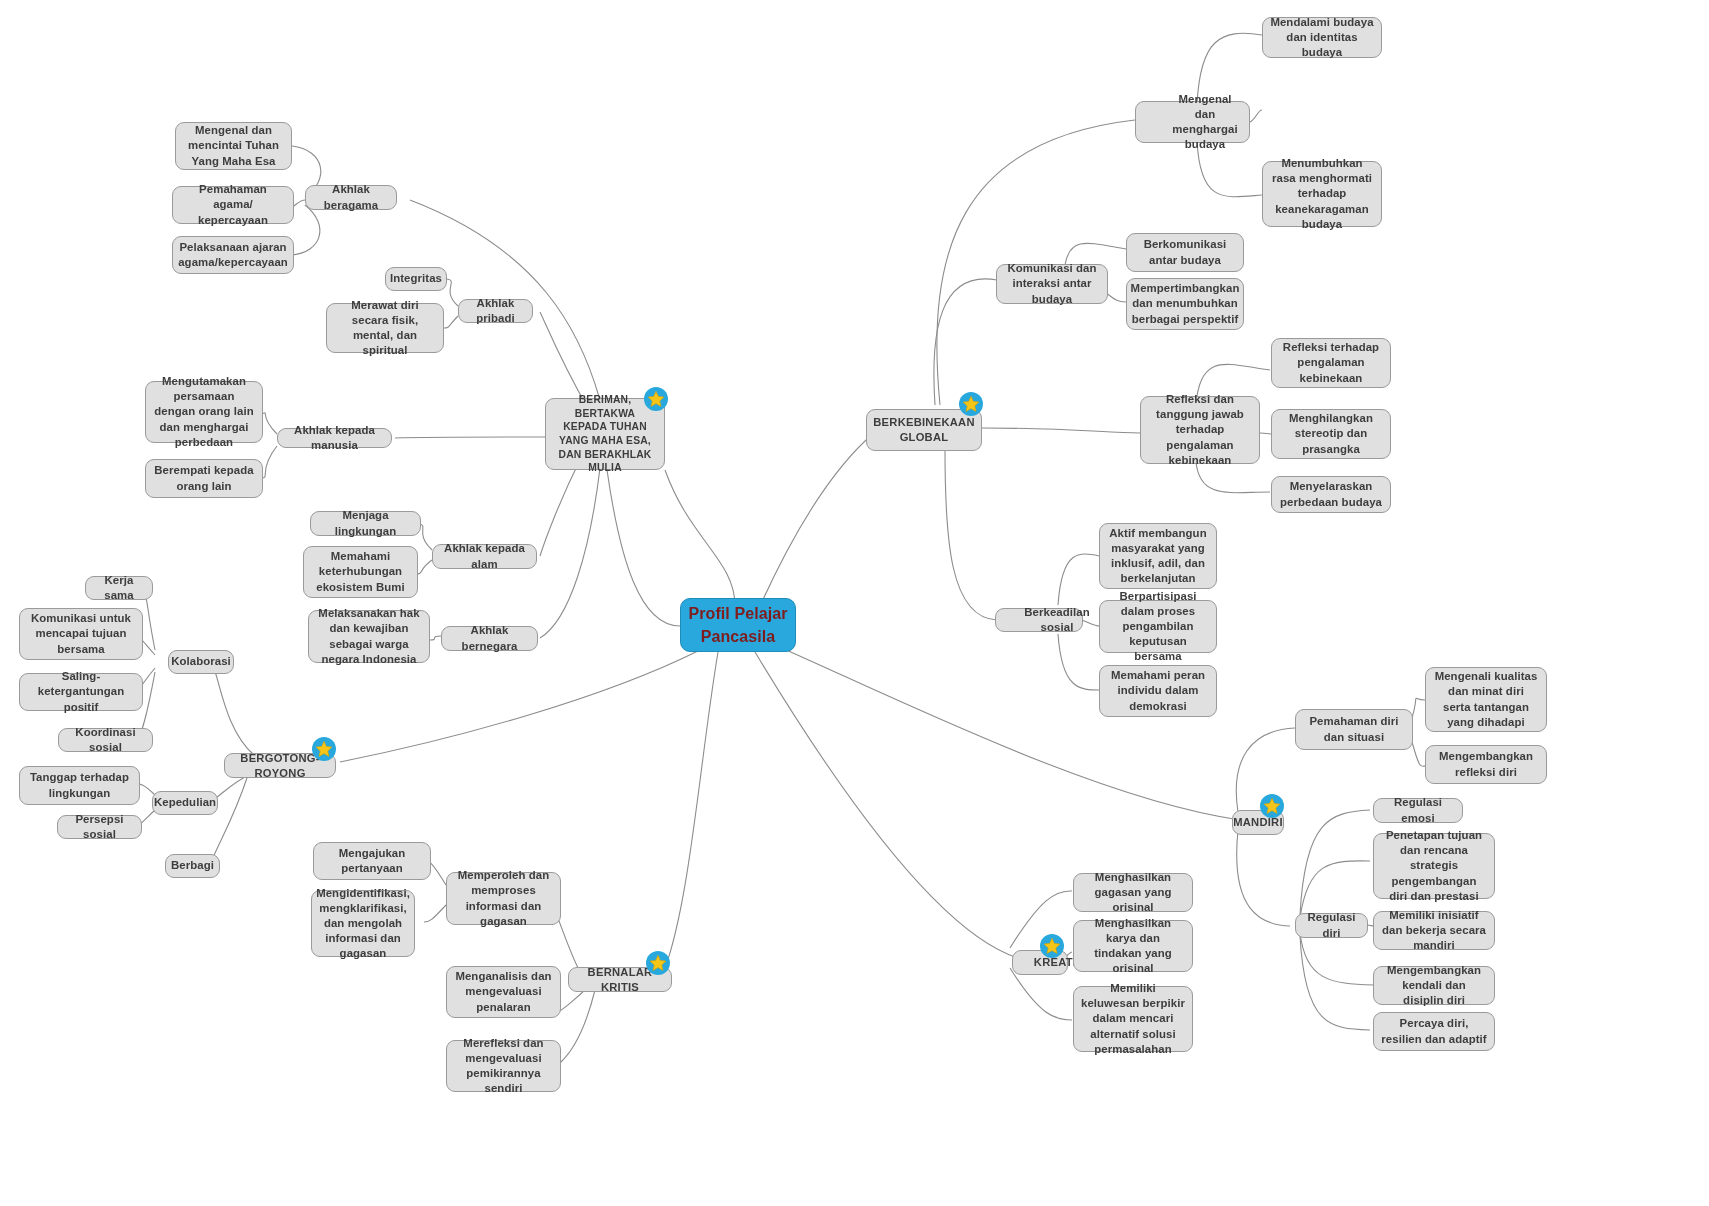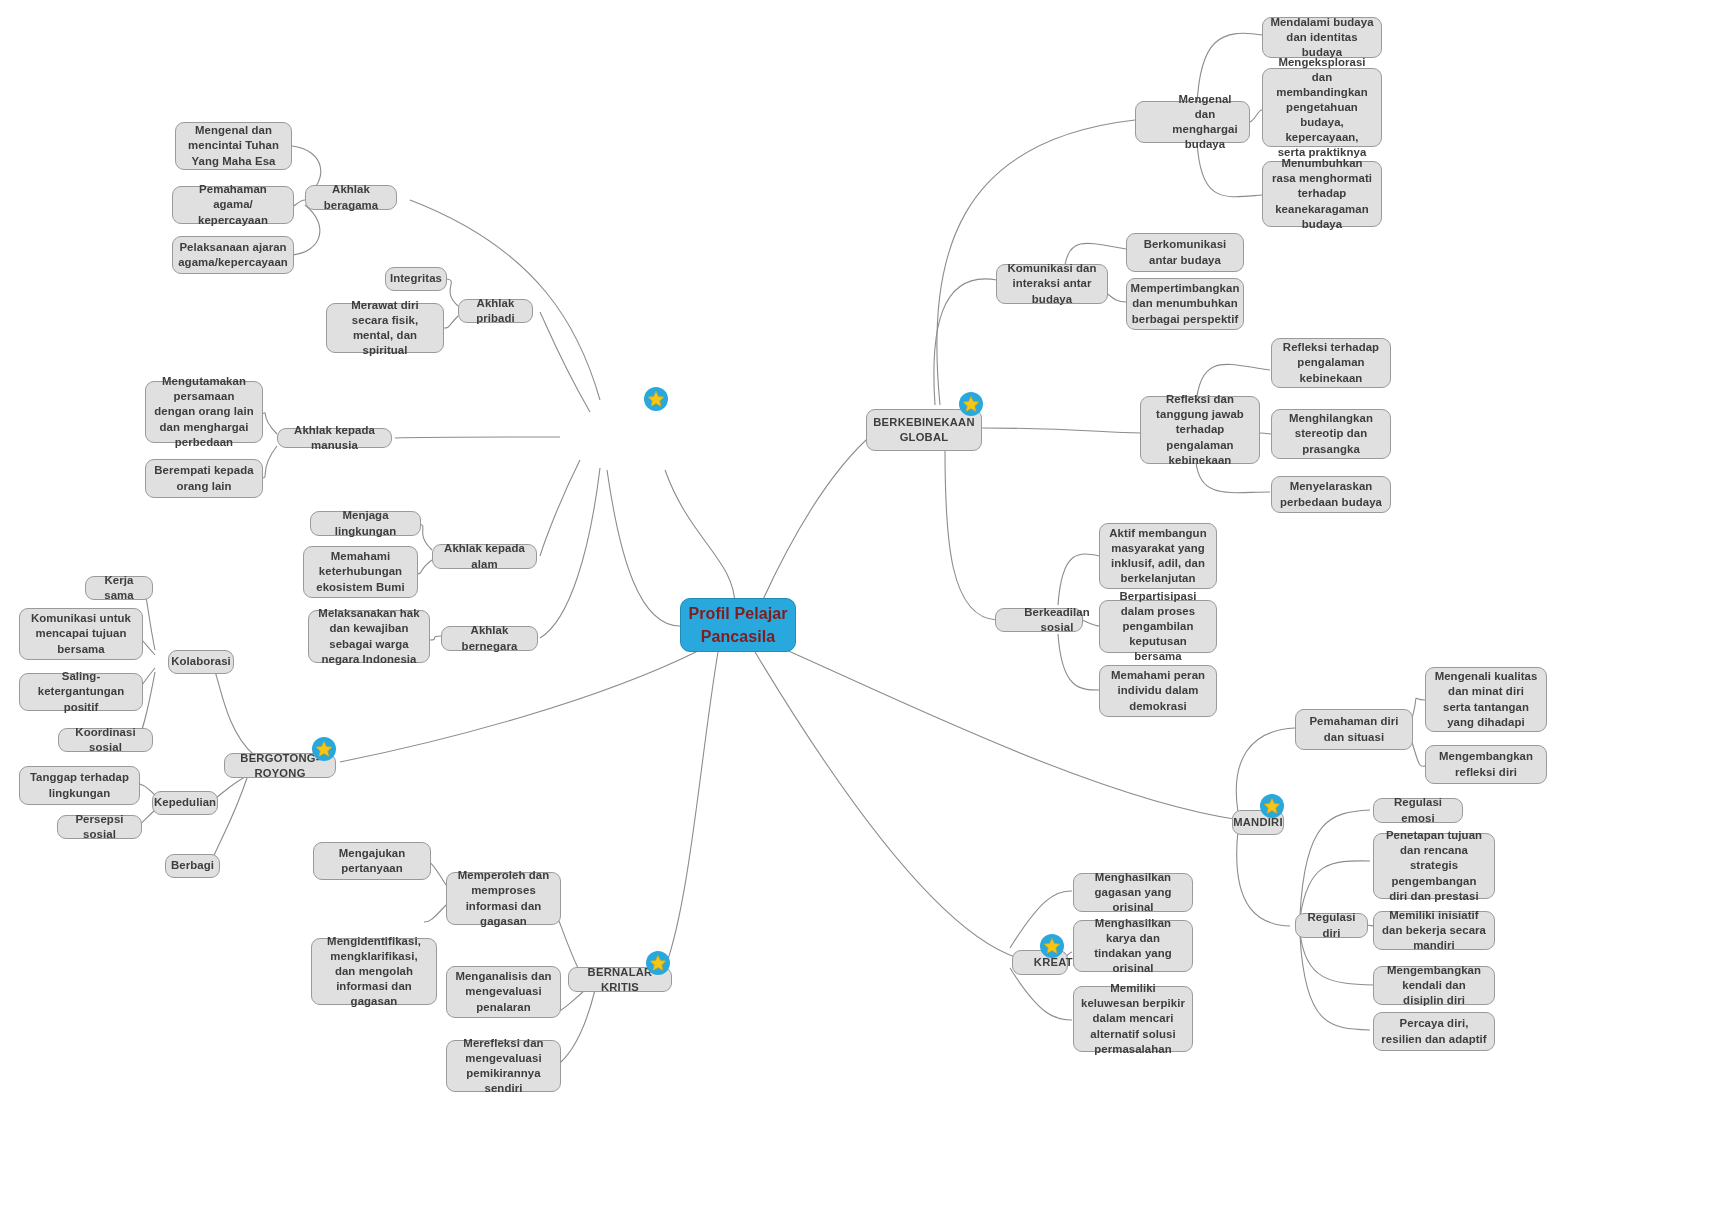--- a/index.html
+++ b/index.html
@@ -161,20 +161,21 @@
 
     <path d="M1300,915 C1305,820 1330,812 1370,810"></path>
     <path d="M1300,918 C1308,862 1330,860 1370,861"></path>
     <path d="M1366,925 C1370,925 1372,926 1374,926"></path>
     <path d="M1300,932 C1305,980 1330,984 1374,985"></path>
     <path d="M1300,936 C1305,1026 1330,1029 1370,1030"></path>
   </svg>
 
   <div class="node center" style="left:680px; top:598px; width:116px; height:54px;">Profil Pelajar Pancasila</div>
 
+  <div class="node branch" style="left:545px; top:398px; width:120px; height:72px; font-size:10.3px; letter-spacing:0.2px;">BERIMAN, BERTAKWA KEPADA TUHAN YANG MAHA ESA, DAN BERAKHLAK MULIA</div>
   <div class="star-badge" style="left:644px; top:387px;">
     <svg width="18" height="18" viewBox="0 0 20 20">
         <polygon points="10,1.5 12.6,7.2 18.8,7.9 14.2,12.1 15.5,18.2 10,15.1 4.5,18.2 5.8,12.1 1.2,7.9 7.4,7.2" fill="#f5c518" stroke="#d9a400" stroke-width="0.7"></polygon>
       </svg>
   </div>
 
   <div class="node" style="left:305px; top:185px; width:92px; height:25px;">Akhlak beragama</div>
   <div class="node" style="left:175px; top:122px; width:117px; height:48px;">Mengenal dan mencintai Tuhan Yang Maha Esa</div>
   <div class="node" style="left:172px; top:186px; width:122px; height:38px;">Pemahaman agama/ kepercayaan</div>
   <div class="node" style="left:172px; top:236px; width:122px; height:38px;">Pelaksanaan ajaran agama/kepercayaan</div>
@@ -196,21 +197,20 @@
 
   <div class="node branch" style="left:866px; top:409px; width:116px; height:42px;">BERKEBINEKAAN GLOBAL</div>
   <div class="star-badge" style="left:959px; top:392px;">
     <svg width="18" height="18" viewBox="0 0 20 20">
         <polygon points="10,1.5 12.6,7.2 18.8,7.9 14.2,12.1 15.5,18.2 10,15.1 4.5,18.2 5.8,12.1 1.2,7.9 7.4,7.2" fill="#f5c518" stroke="#d9a400" stroke-width="0.7"></polygon>
       </svg>
   </div>
 
   <div class="node" style="left:1135px; top:101px; width:115px; height:42px;padding-left:32px;">Mengenal dan menghargai budaya</div>
   <div class="node" style="left:1262px; top:17px; width:120px; height:41px;">Mendalami budaya dan identitas budaya</div>
-  <div class="node" style="left:1262px; top:68px; width:120px; height:79px;">Mengeksplorasi dan membandingkan pengetahuan budaya, kepercayaan, serta praktiknya</div>
   <div class="node" style="left:1262px; top:161px; width:120px; height:66px;">Menumbuhkan rasa menghormati terhadap keanekaragaman budaya</div>
 
   <div class="node" style="left:996px; top:264px; width:112px; height:40px;">Komunikasi dan interaksi antar budaya</div>
   <div class="node" style="left:1126px; top:233px; width:118px; height:39px;">Berkomunikasi antar budaya</div>
   <div class="node" style="left:1126px; top:278px; width:118px; height:52px;">Mempertimbangkan dan menumbuhkan berbagai perspektif</div>
 
   <div class="node" style="left:1140px; top:396px; width:120px; height:68px;">Refleksi dan tanggung jawab terhadap pengalaman kebinekaan</div>
   <div class="node" style="left:1271px; top:338px; width:120px; height:50px;">Refleksi terhadap pengalaman kebinekaan</div>
   <div class="node" style="left:1271px; top:409px; width:120px; height:50px;">Menghilangkan stereotip dan prasangka</div>
   <div class="node" style="left:1271px; top:476px; width:120px; height:37px;">Menyelaraskan perbedaan budaya</div>
@@ -241,21 +241,21 @@
 
   <div class="node branch" style="left:568px; top:967px; width:104px; height:25px;">BERNALAR KRITIS</div>
   <div class="star-badge" style="left:646px; top:951px;">
     <svg width="18" height="18" viewBox="0 0 20 20">
         <polygon points="10,1.5 12.6,7.2 18.8,7.9 14.2,12.1 15.5,18.2 10,15.1 4.5,18.2 5.8,12.1 1.2,7.9 7.4,7.2" fill="#f5c518" stroke="#d9a400" stroke-width="0.7"></polygon>
       </svg>
   </div>
 
   <div class="node" style="left:446px; top:872px; width:115px; height:53px;">Memperoleh dan memproses informasi dan gagasan</div>
   <div class="node" style="left:313px; top:842px; width:118px; height:38px;">Mengajukan pertanyaan</div>
-  <div class="node" style="left:311px; top:890px; width:126px; height:67px;margin-top:48px;">Mengidentifikasi, mengklarifikasi, dan mengolah informasi dan gagasan</div>
+  <div class="node" style="left:311px; top:890px; width:104px; height:67px;">Mengidentifikasi, mengklarifikasi, dan mengolah informasi dan gagasan</div>
 
   <div class="node" style="left:446px; top:966px; width:115px; height:52px;">Menganalisis dan mengevaluasi penalaran</div>
   <div class="node" style="left:446px; top:1040px; width:115px; height:52px;">Merefleksi dan mengevaluasi pemikirannya sendiri</div>
 
   <div class="node branch" style="left:1012px; top:950px; width:56px; height:25px;padding-left:44px;">KREATIF</div>
   <div class="star-badge" style="left:1040px; top:934px;">
     <svg width="18" height="18" viewBox="0 0 20 20">
         <polygon points="10,1.5 12.6,7.2 18.8,7.9 14.2,12.1 15.5,18.2 10,15.1 4.5,18.2 5.8,12.1 1.2,7.9 7.4,7.2" fill="#f5c518" stroke="#d9a400" stroke-width="0.7"></polygon>
       </svg>
   </div>

